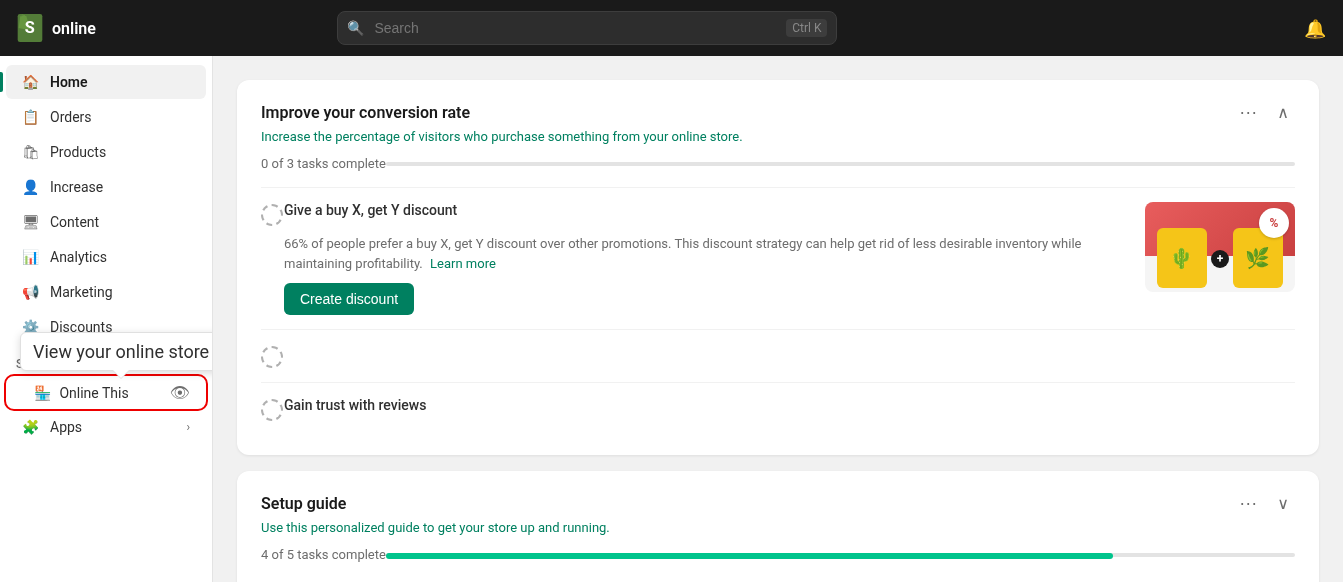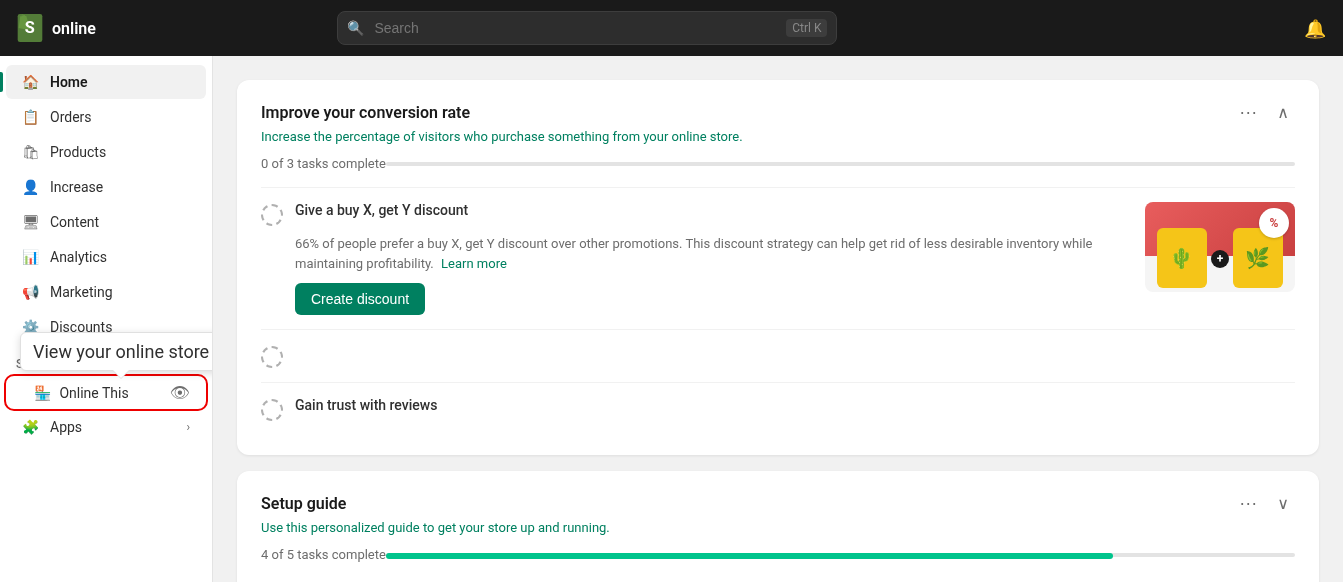--- a/index.html
+++ b/index.html
@@ -48,21 +48,21 @@
     .card-header-right { display: flex; align-items: center; gap: 8px; }
     .dots-btn { background: none; border: none; cursor: pointer; color: #6d6d6d; font-size: 18px; padding: 2px 6px; border-radius: 4px; }
     .collapse-btn { background: none; border: none; cursor: pointer; color: #6d6d6d; font-size: 16px; padding: 2px 6px; border-radius: 4px; }
     .card-subtitle { font-size: 13px; color: #008060; margin-bottom: 12px; }
     .progress-row { display: flex; align-items: center; margin-bottom: 16px; }
     .progress-label { font-size: 13px; color: #6d6d6d; }
     .progress-bar-wrap { flex: 1; height: 4px; background: #e3e3e3; border-radius: 2px; }
     .progress-bar { height: 100%; border-radius: 2px; background: #008060; }
 
     
-    .task-item { display: flex; align-items: flex-start; gap: 12px; padding: 14px 0; border-top: 1px solid #f1f1f1; }
+    .task-item { display: flex; align-items: flex-start; gap: 1px; padding: 14px 0; border-top: 1px solid #f1f1f1; }
     .task-item:first-child { border-top: none; }
     .task-circle { width: 22px; height: 22px; border-radius: 50%; border: 2px dashed #b0b0b0; flex-shrink: 0; margin-top: 2px; }
     .task-content { flex: 1; }
     .task-title { font-size: 14px; font-weight: 500; color: #303030; margin-bottom: 4px; }
     .task-desc { font-size: 13px; color: #6d6d6d; line-height: 1.5; margin-bottom: 10px; margin-top: 16px; }
     .task-desc a { color: #008060; text-decoration: none; }
     .task-action-btn { background: #008060; color: white; border: none; border-radius: 6px; padding: 8px 16px; font-size: 14px; cursor: pointer; font-weight: 400; }
     .task-image { width: 150px; height: 90px; flex-shrink: 0; position: relative; }
 
     

